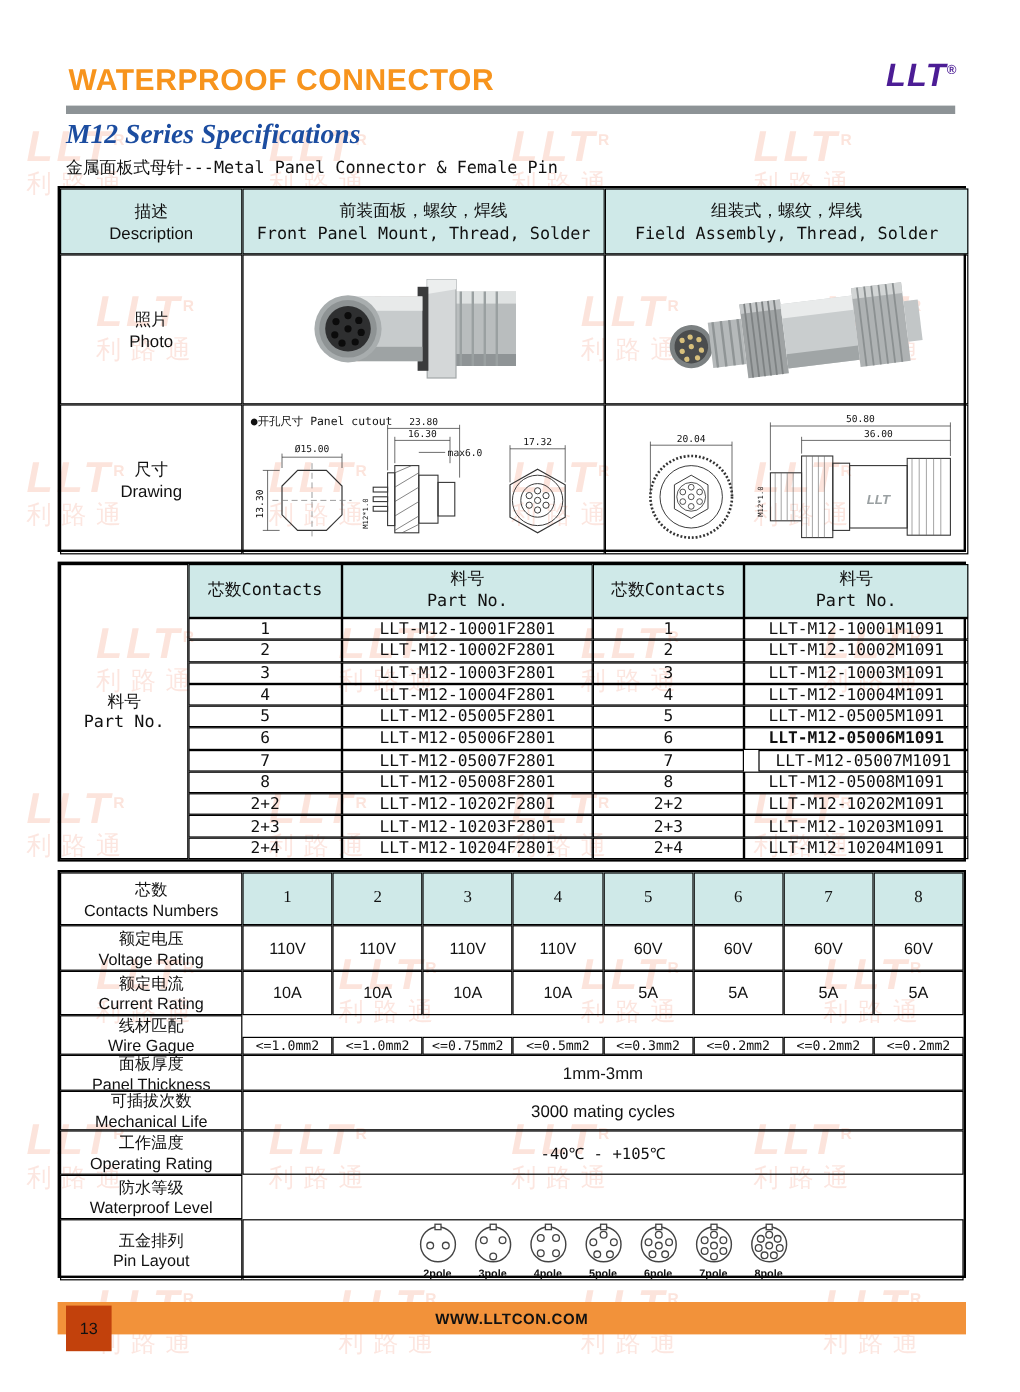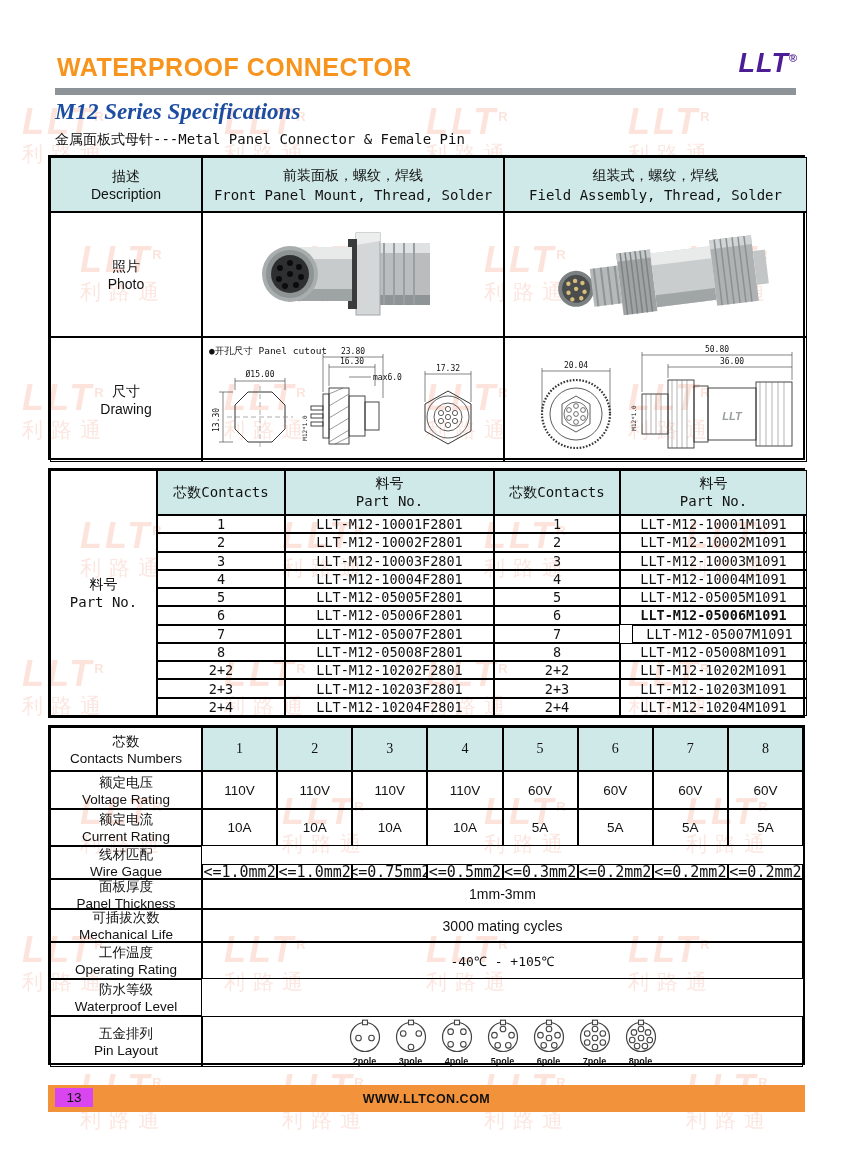--- a/index.html
+++ b/index.html
@@ -54,31 +54,31 @@
   .parts .pcell { font-family:"DejaVu Sans Mono",monospace; font-size:13.5px; }
 
   
   .specs { left:48px; top:725px; width:757px; height:340px;
            grid-template-columns:152px repeat(8, 1fr);
            grid-template-rows:44px 38px 37px 33px 30px 33px 37px 37px 51px; }
   .specs .label .cn { font-size:13.5px; }
   .specs .label .en { font-size:13.5px; }
   .specs .num { background:#cfe9e8; font-family:"Liberation Serif",serif; font-size:14px; }
   .specs .val { font-size:13.5px; }
-  .specs .wire { font-family:"DejaVu Sans Mono",monospace; font-size:15px;margin-top:18px; }
+  .specs .wire { font-family:"DejaVu Sans Mono",monospace; font-size:11px;margin-top:18px; }
   .specs .merged { font-size:14px; }
   .specs .merged.mono-val { font-family:"DejaVu Sans Mono",monospace; font-size:13px; }
   .pins { display:flex; gap:8px; align-items:flex-end; justify-content:center; }
   .pin-item { display:flex; flex-direction:column; align-items:center; }
   .pin-label { font-size:9px; font-weight:700; margin-top:1px; }
 
   
   .footer-bar { position:absolute; left:48px; top:1085px; width:757px; height:27px;
                 background:#f2923a; display:flex; align-items:center; }
-  .page-num { position:absolute; left:7px; top:3px; width:38px; height:19px; background:#d946ef;
+  .page-num { position:absolute; left:7px; top:3px; width:38px; height:38px; background:#c2410c;
               display:flex; align-items:center; justify-content:center; font-size:13.5px; }
   .site { width:100%; text-align:center; font-size:12.5px; font-weight:700; color:#111; letter-spacing:0.5px; }
 
   
   .dim { font-family:"DejaVu Sans Mono",monospace; font-size:8px; fill:#111; }
   .dim6 { font-family:"DejaVu Sans Mono",monospace; font-size:6px; fill:#111; }
   .note { font-family:"DejaVu Sans Mono",monospace; font-size:9.5px; fill:#111; }
 </style>
 </head>
 <body>

